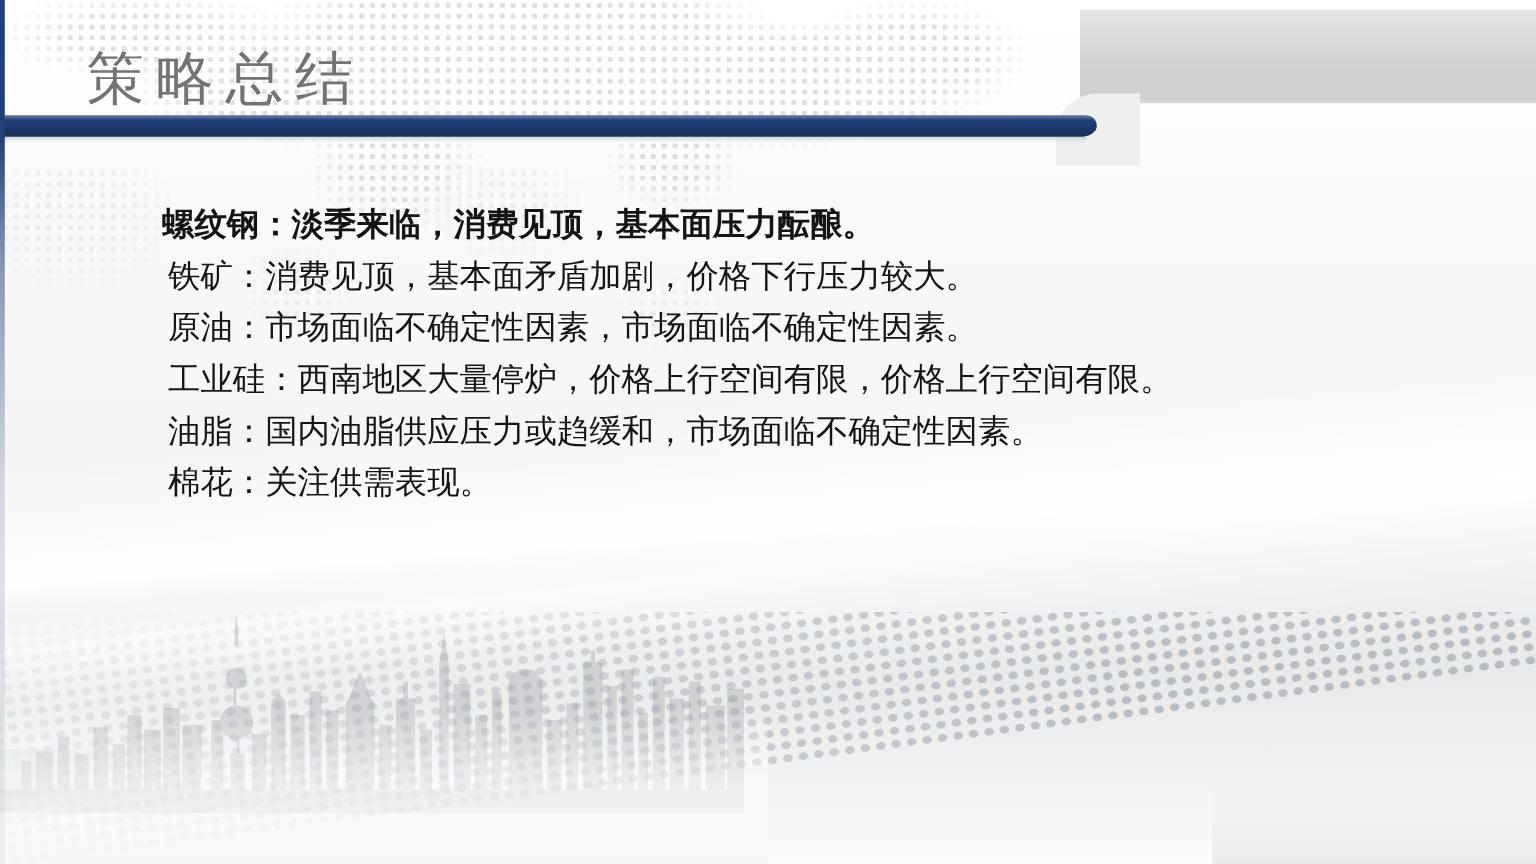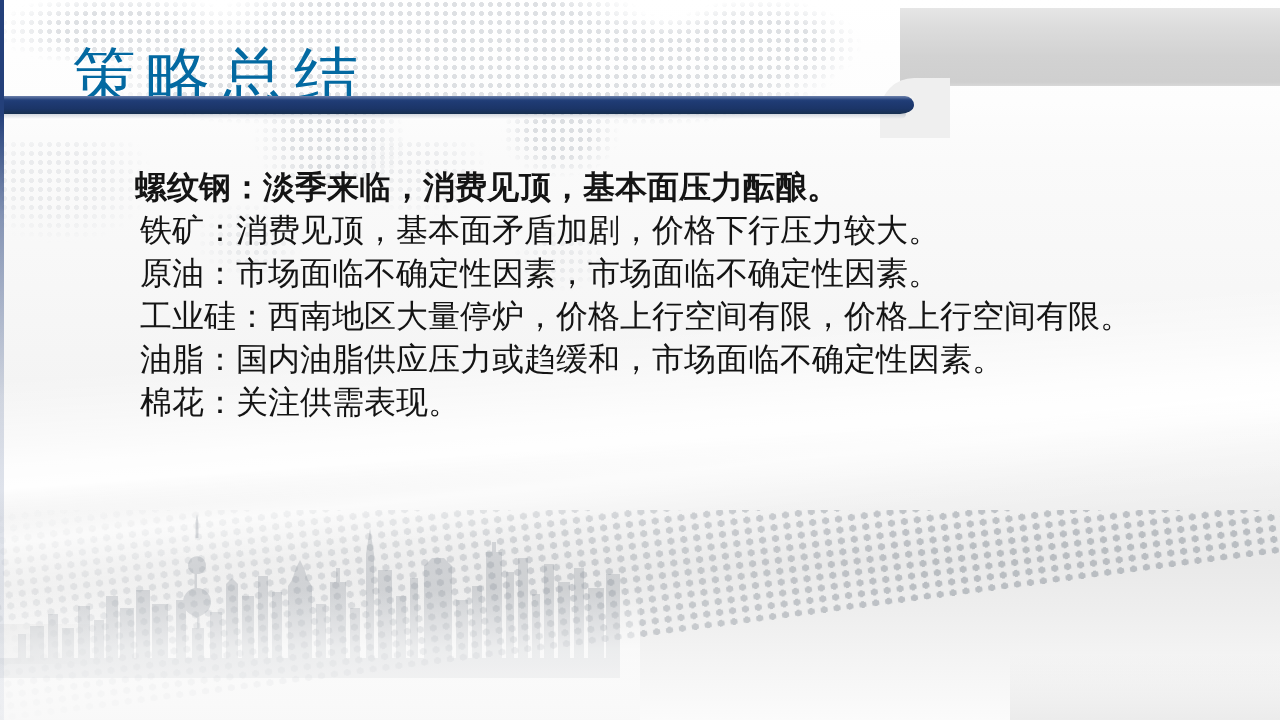--- a/index.html
+++ b/index.html
@@ -236,23 +236,23 @@
     height: 720px;
     background: linear-gradient(to bottom, #24407a 0%, #24407a 16%, rgba(36,64,122,0.55) 30%, rgba(36,64,122,0.18) 55%, rgba(36,64,122,0.05) 100%);
     z-index: 6;
   }
 
   
   .title {
     position: absolute;
     left: 72px;
     top: 34px;
-    font-size: 64px;
+    font-size: 48px;
     letter-spacing: 10px;
-    color: #0369a1;
+    color: #737373;
     font-weight: 400;
     font-family: "Liberation Serif", "DejaVu Serif", serif;
     white-space: nowrap;
     z-index: 5;
     text-shadow: 0 1px 0 rgba(255,255,255,0.6);
   }
 
   .title-bar {
     position: absolute;
     left: 0;
@@ -295,21 +295,21 @@
   .body-block {
     position: absolute;
     left: 0;
     top: 166px;
     width: 1280px;
     z-index: 5;
   }
   .line {
     color: #141414;
     font-family: "Liberation Serif", "DejaVu Serif", serif;
-    font-size: 32px;
+    font-size: 27px;
     line-height: 43px;
     height: 43px;
     white-space: nowrap;
     padding-left: 140px;
   }
   .line.first {
     font-weight: 700;
     padding-left: 135px;
   }
 </style>

